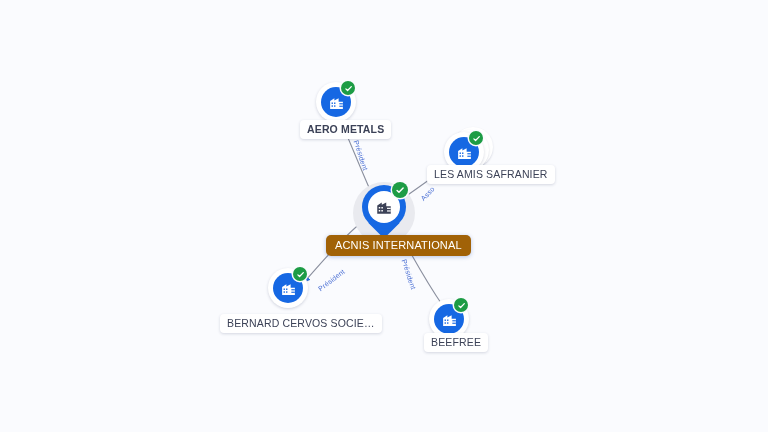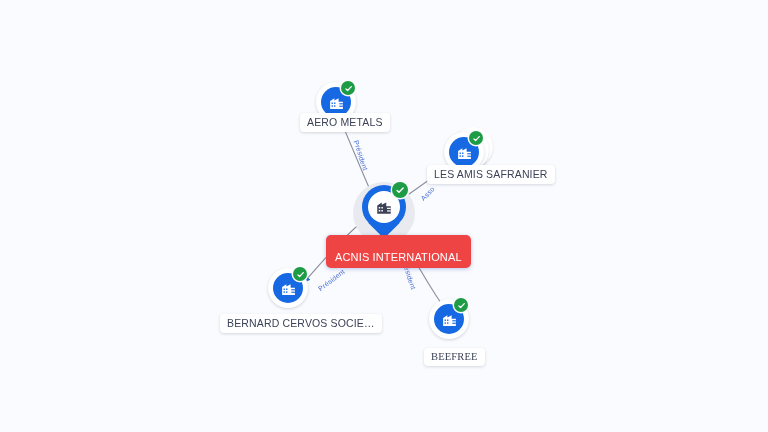--- a/index.html
+++ b/index.html
@@ -149,24 +149,24 @@
     color: #3c4257;
     font-size: 10.5px;
     letter-spacing: .15px;
     padding: 3px 7px 4px 7px;
     border-radius: 4px;
     white-space: nowrap;
     box-shadow: 0 1px 3px rgba(40,50,90,.18);
     font-family: "Liberation Sans", sans-serif;
   }
   .node-label.primary {
-    background: #ef4444;
+    background: #a16207;
     color: #ffffff;
     font-size: 11px;
-    padding: 16px 9px 5px 9px;
+    padding: 4px 9px 5px 9px;
     border-radius: 5px;
     box-shadow: 0 1px 4px rgba(20,70,180,.30);
   }
 </style>
 </head>
 <body style="background: rgb(250, 251, 254);">
 
 <div id="graph-canvas">
 
   <svg class="edge-layer" viewBox="0 0 768 432" xmlns="http://www.w3.org/2000/svg">
@@ -206,21 +206,21 @@
           <rect x="16" y="13" width="5" height="1.6" fill="#1668e3"></rect>
           <rect x="16" y="16.5" width="5" height="1.6" fill="#1668e3"></rect>
         </svg>
       </div>
       <div class="badge" style="left:25px; top:-1px; width:14px; height:14px;">
         <svg width="9" height="9" viewBox="0 0 24 24">
           <path fill="none" stroke="#ffffff" stroke-width="3.4" stroke-linecap="round" stroke-linejoin="round" d="M5 13l4.5 4.5L19.5 7"></path>
         </svg>
       </div>
     </div>
-    <div class="node-label" style="left:-16px; top:31px;">AERO METALS</div>
+    <div class="node-label" style="left:-16px; top:38px;font-weight:bold;">AERO METALS</div>
   </div>
 
   <div class="node" style="left:444px; top:132px;">
     <div class="stack-card" style="left:9px; top:-5px;"></div>
     <div class="stack-card" style="left:5px; top:-2.5px;"></div>
     <div class="sat">
       <div class="sat-ring"></div>
       <div class="sat-disc">
         <svg width="17" height="17" viewBox="0 0 24 24">
           <path fill="#ffffff" d="M3 21V10l6-4v3l6-3v5h6v10H3z"></path>
@@ -277,21 +277,21 @@
           <rect x="16" y="13" width="5" height="1.6" fill="#1668e3"></rect>
           <rect x="16" y="16.5" width="5" height="1.6" fill="#1668e3"></rect>
         </svg>
       </div>
       <div class="badge" style="left:25px; top:-1px; width:14px; height:14px;">
         <svg width="9" height="9" viewBox="0 0 24 24">
           <path fill="none" stroke="#ffffff" stroke-width="3.4" stroke-linecap="round" stroke-linejoin="round" d="M5 13l4.5 4.5L19.5 7"></path>
         </svg>
       </div>
     </div>
-    <div class="node-label" style="left:-5px; top:49px;font-family:Liberation Serif, serif;">BEEFREE</div>
+    <div class="node-label" style="left:-5px; top:34px;">BEEFREE</div>
   </div>
 
   <div class="node" style="left:353px; top:182px;">
     <div class="pin-halo"></div>
     <div class="pin">
       <div class="pin-tail"></div>
       <div class="pin-body"></div>
       <div class="pin-inner">
         <svg width="18" height="18" viewBox="0 0 24 24">
           <path fill="#3c4257" d="M3 21V10l6-4v3l6-3v5h6v10H3z"></path>

